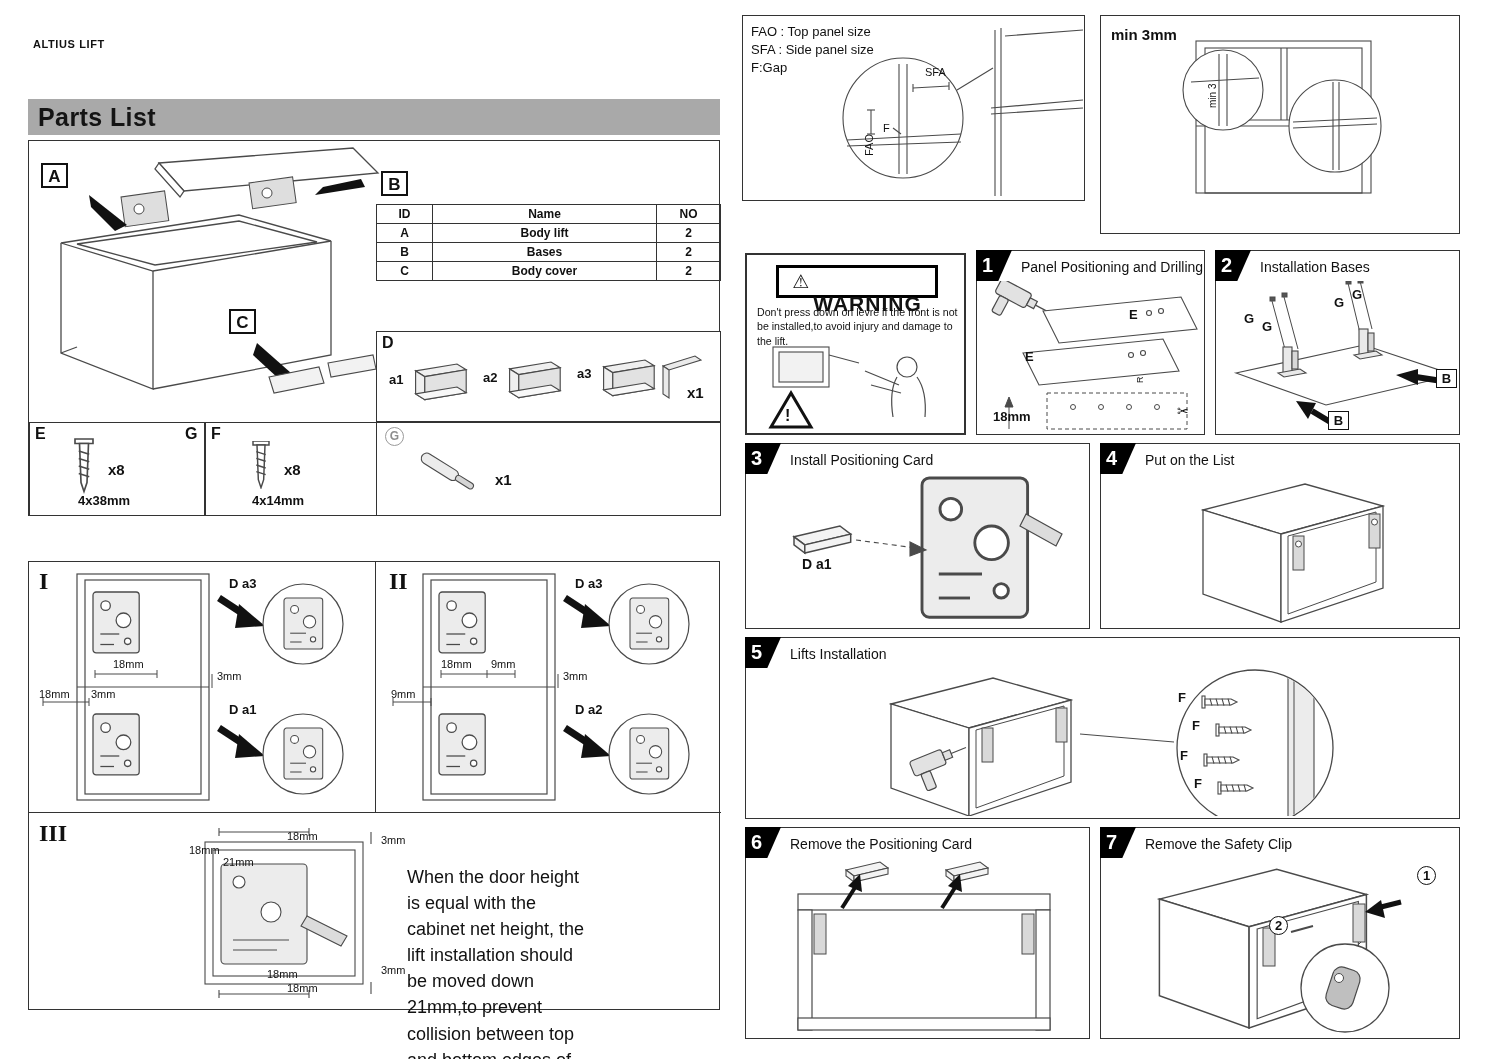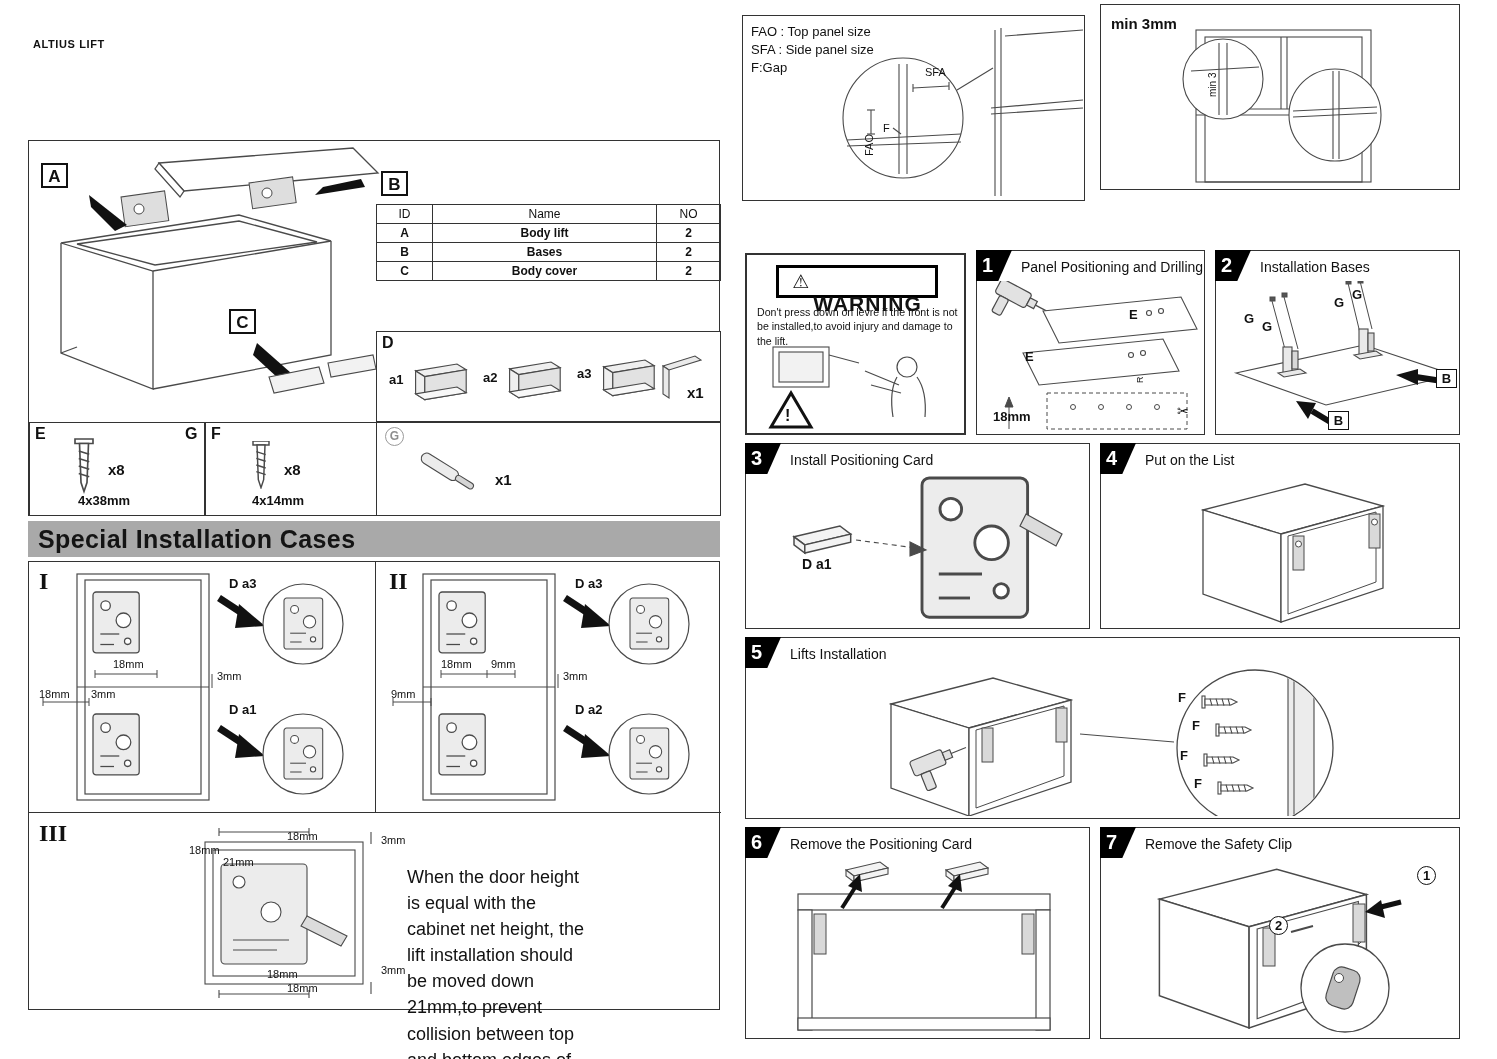--- a/index.html
+++ b/index.html
@@ -21,21 +21,21 @@
   .size { position:absolute; font-size:13px; font-weight:bold; }
   .numeral { position:absolute; font-family:"Liberation Serif", serif; font-weight:bold; font-size:24px; }
   .callout { position:absolute; font-weight:bold; font-size:13px; white-space:nowrap; }
   .step-num { position:absolute; top:-1px; left:-1px; width:36px; height:31px; background:#000;
               color:#fff; font-weight:bold; font-size:20px; line-height:31px; padding-left:6px;
               clip-path:polygon(0 0,100% 0,62% 100%,0 100%); }
   .step-title { position:absolute; left:44px; top:8px; font-size:14px; white-space:nowrap; }
   .ptable { border-collapse:collapse; width:344px; table-layout:fixed; }
   .ptable td, .ptable th { border:1px solid #333; text-align:center; font-size:12px; padding:2px 2px; }
   .ptable .ttl { font-size:15px; font-weight:bold; height:25px; }
-  .ptable .hd { font-weight:normal; height:19px; }
+  .ptable .hd { font-weight:bold; height:19px; }
   .ptable .rw td { font-weight:bold; height:19px; }
   .circ-g { position:absolute; width:19px; height:19px; border:1.5px solid #9a9a9a; color:#8d8d8d;
             border-radius:50%; font-weight:bold; font-size:12px; text-align:center; line-height:17px; }
   .circ-n { position:absolute; width:19px; height:19px; border:1.5px solid #111; border-radius:50%;
             font-weight:bold; font-size:13px; text-align:center; line-height:17px; background:#fff; }
   .warn-title-box { position:absolute; left:29px; top:10px; width:162px; height:33px; border:3px solid #000;
                     display:flex; align-items:center; justify-content:center; gap:4px; }
   .warn-title-box .w-icon { font-size:19px; line-height:1; }
   .warn-title-box .w-text { font-weight:bold; font-size:21px; letter-spacing:1px;margin-top:44px; }
   .warn-body { position:absolute; left:10px; top:50px; width:201px; font-size:10.6px; line-height:1.35; }
@@ -100,20 +100,21 @@
       <rect x="0" y="0" width="42" height="11" rx="5.5"></rect>
       <rect x="40" y="2.5" width="20" height="6" rx="3" fill="#d5d5d5"></rect>
     </g>
   </defs>
 </svg>
 
 <div class="page">
 
   <div class="brand" style="left:33px;top:38px">ALTIUS LIFT</div>
 
+  <div class="bar" style="left:28px;top:99px;width:692px">Parts List</div>
 
   <div class="panel" style="left:28px;top:140px;width:692px;height:376px">
 
     <svg class="abs" style="left:2px;top:2px" width="352" height="275" viewBox="0 0 352 275">
       <g stroke="#4a4a4a" fill="#fff" stroke-width="1.3">
         <polygon points="128,20 322,5 347,30 153,48"></polygon>
         <polygon points="128,20 124,26 149,54 153,48"></polygon>
       </g>
       <g stroke="#4a4a4a" fill="#dedede" stroke-width="1">
         <rect x="90" y="54" width="44" height="30" transform="rotate(-8 90 54)"></rect>
@@ -205,21 +206,20 @@
 
     <div class="subbox" style="left:347px;top:281px;width:345px;height:94px">
       <span class="circ-g" style="left:8px;top:4px">G</span>
       <svg class="abs" style="left:30px;top:18px" width="110" height="66" viewBox="0 0 110 66">
         <use href="#damper" transform="translate(18,10) rotate(32)"></use>
       </svg>
       <span class="qty" style="left:118px;top:48px">x1</span>
     </div>
   </div>
 
-  <div class="bar" style="left:28px;top:521px;width:692px">Special Installation Cases</div>
 
   <div class="panel" style="left:28px;top:561px;width:692px;height:449px">
     <div class="abs" style="left:346px;top:0;width:1px;height:250px;background:#333"></div>
     <div class="abs" style="left:0;top:250px;width:692px;height:1px;background:#333"></div>
 
     <span class="numeral" style="left:10px;top:6px">I</span>
     <svg class="abs" style="left:0;top:0" width="346" height="250" viewBox="0 0 346 250">
       <g stroke="#4a4a4a" fill="none" stroke-width="1.2">
         <rect x="48" y="12" width="132" height="226"></rect>
         <rect x="56" y="18" width="116" height="214"></rect>
@@ -349,21 +349,21 @@
         <line x1="124" y1="94" x2="132" y2="94"></line>
           <line x1="124" y1="118" x2="132" y2="118"></line>
         <line x1="150" y1="112" x2="158" y2="118"></line>
       </g>
     </svg>
     <span class="dim" style="left:182px;top:50px">SFA</span>
     <span class="dim rot" style="left:120px;top:140px">FAO</span>
     <span class="dim" style="left:140px;top:106px">F</span>
   </div>
 
-  <div class="panel" style="left:1100px;top:4px;width:360px;height:186px">
+  <div class="panel" style="left:1100px;top:15px;width:360px;height:219px">
     <span class="legend-line" style="left:10px;top:10px;font-weight:bold;font-size:15px">min 3mm</span>
     <svg class="abs" style="left:0;top:0" width="358" height="184" viewBox="0 0 358 184">
       <g stroke="#4a4a4a" stroke-width="1.1" fill="none">
         <rect x="95" y="25" width="175" height="152"></rect>
         <rect x="104" y="32" width="157" height="145"></rect>
         <line x1="95" y1="104" x2="270" y2="104"></line>
           <line x1="95" y1="110" x2="270" y2="110"></line>
         <line x1="180" y1="32" x2="180" y2="104"></line>
           <line x1="186" y1="32" x2="186" y2="104"></line>
         <circle cx="122" cy="74" r="40" fill="#fff"></circle>

